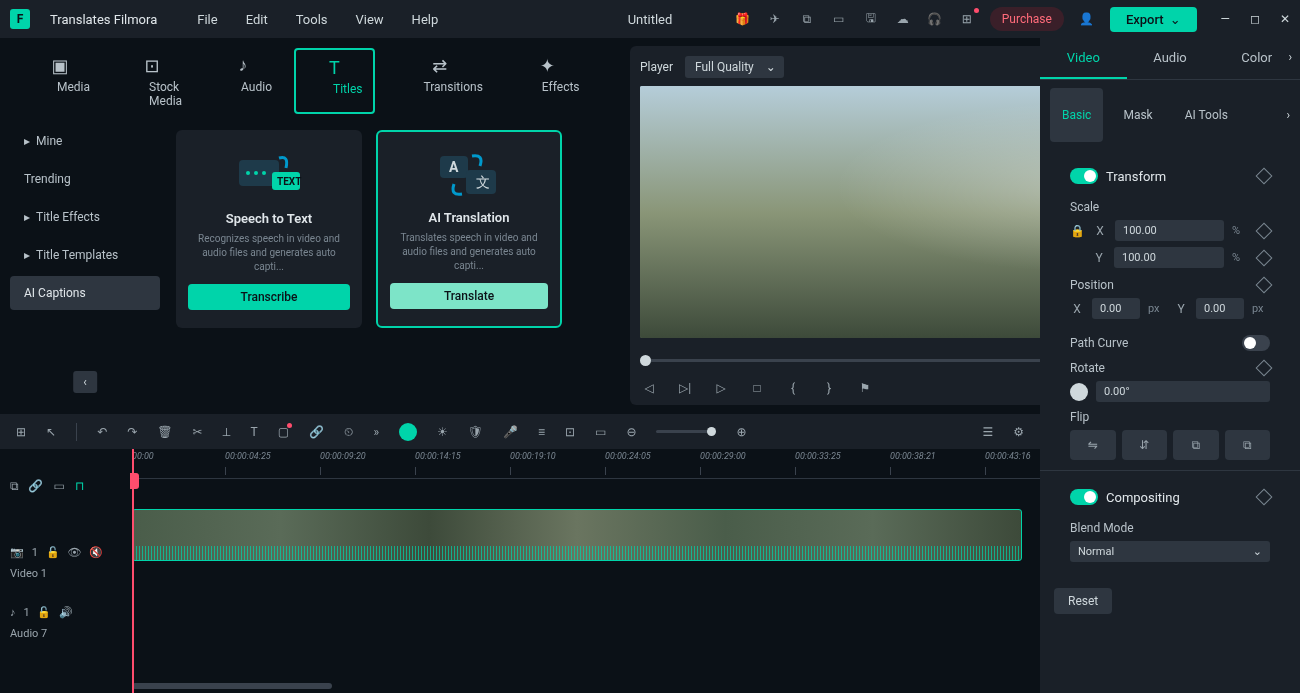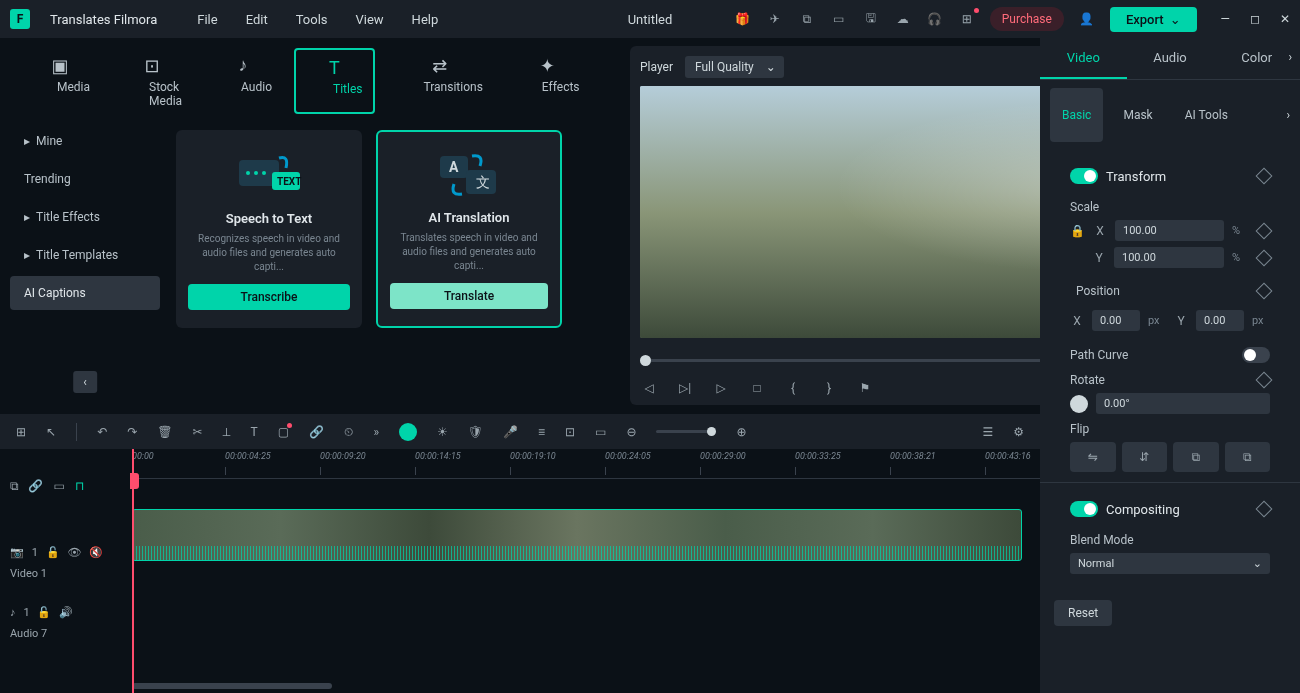--- a/index.html
+++ b/index.html
@@ -293,21 +293,21 @@
         <div class="diamond"></div>
       </div>
     <div class="rp-row">
         <span style="width:14px"></span>
         <span class="rp-axis">Y</span>
         <div class="rp-input">100.00</div>
         <span class="rp-unit">%</span>
         <div class="diamond"></div>
       </div>
     <div class="rp-row" style="margin-top:10px">
-        <div class="rp-label" style="flex:1;margin:6px">Position</div>
+        <div class="rp-label" style="flex:1;margin:0">Position</div>
         <div class="diamond"></div>
       </div>
     <div class="rp-row">
         <span class="rp-axis">X</span>
         <div class="rp-input">0.00</div>
         <span class="rp-unit">px</span>
         <span class="rp-axis">Y</span>
         <div class="rp-input">0.00</div>
         <span class="rp-unit">px</span>
       </div>

